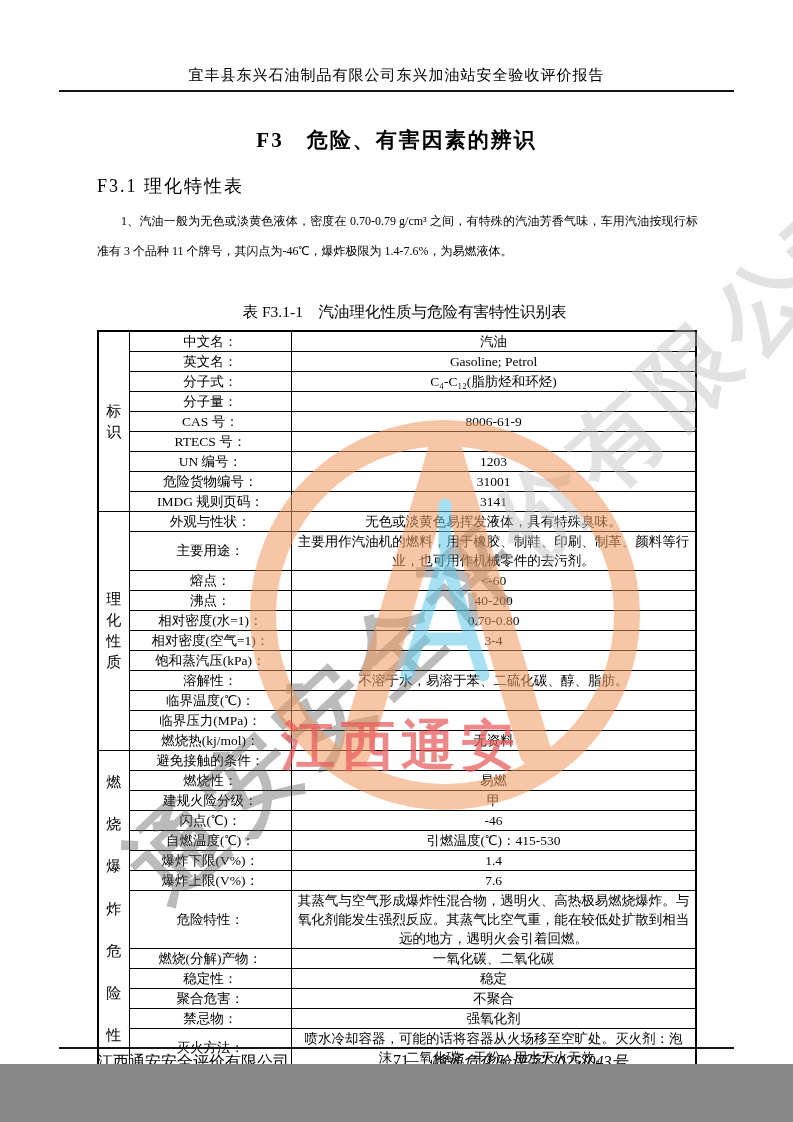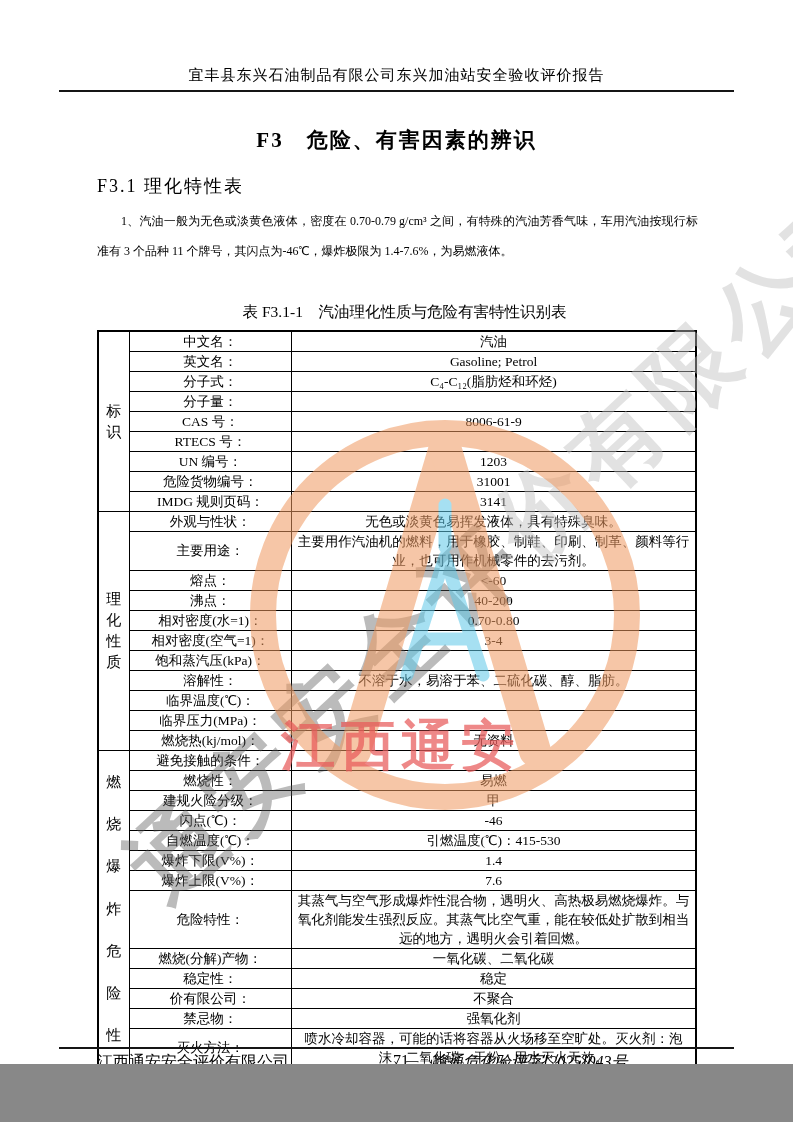--- a/index.html
+++ b/index.html
@@ -209,21 +209,21 @@
         </tr>
         <tr>
           <td class="label-cell">燃烧(分解)产物：</td>
           <td class="value-cell">一氧化碳、二氧化碳</td>
         </tr>
         <tr>
           <td class="label-cell">稳定性：</td>
           <td class="value-cell">稳定</td>
         </tr>
         <tr>
-          <td class="label-cell">价有限公司：</td>
+          <td class="label-cell">聚合危害：</td>
           <td class="value-cell">不聚合</td>
         </tr>
         <tr>
           <td class="label-cell">禁忌物：</td>
           <td class="value-cell">强氧化剂</td>
         </tr>
         <tr>
           <td class="label-cell">灭火方法：</td>
           <td class="value-cell">喷水冷却容器，可能的话将容器从火场移至空旷处。灭火剂：泡沫、二氧化碳、干粉。用水灭火无效。</td>
         </tr>

